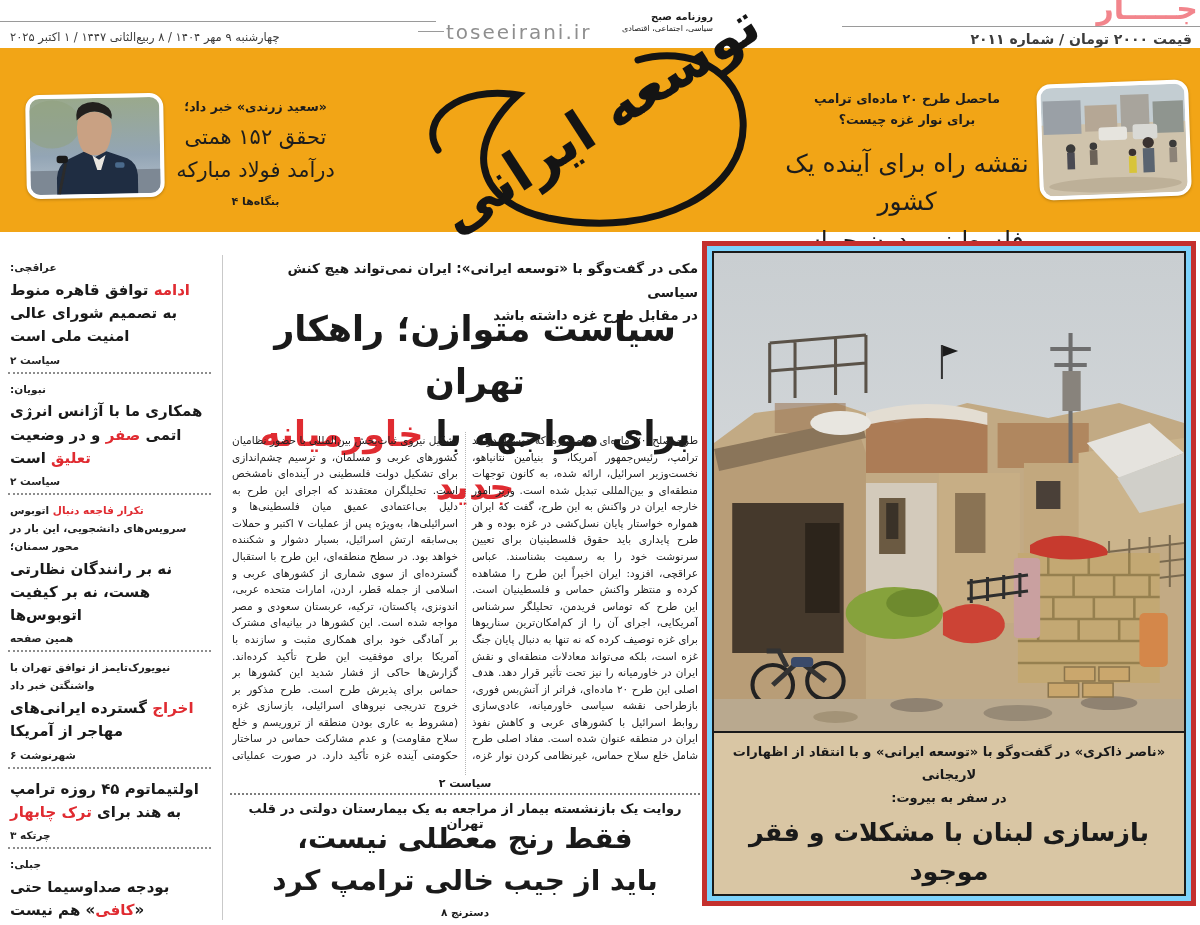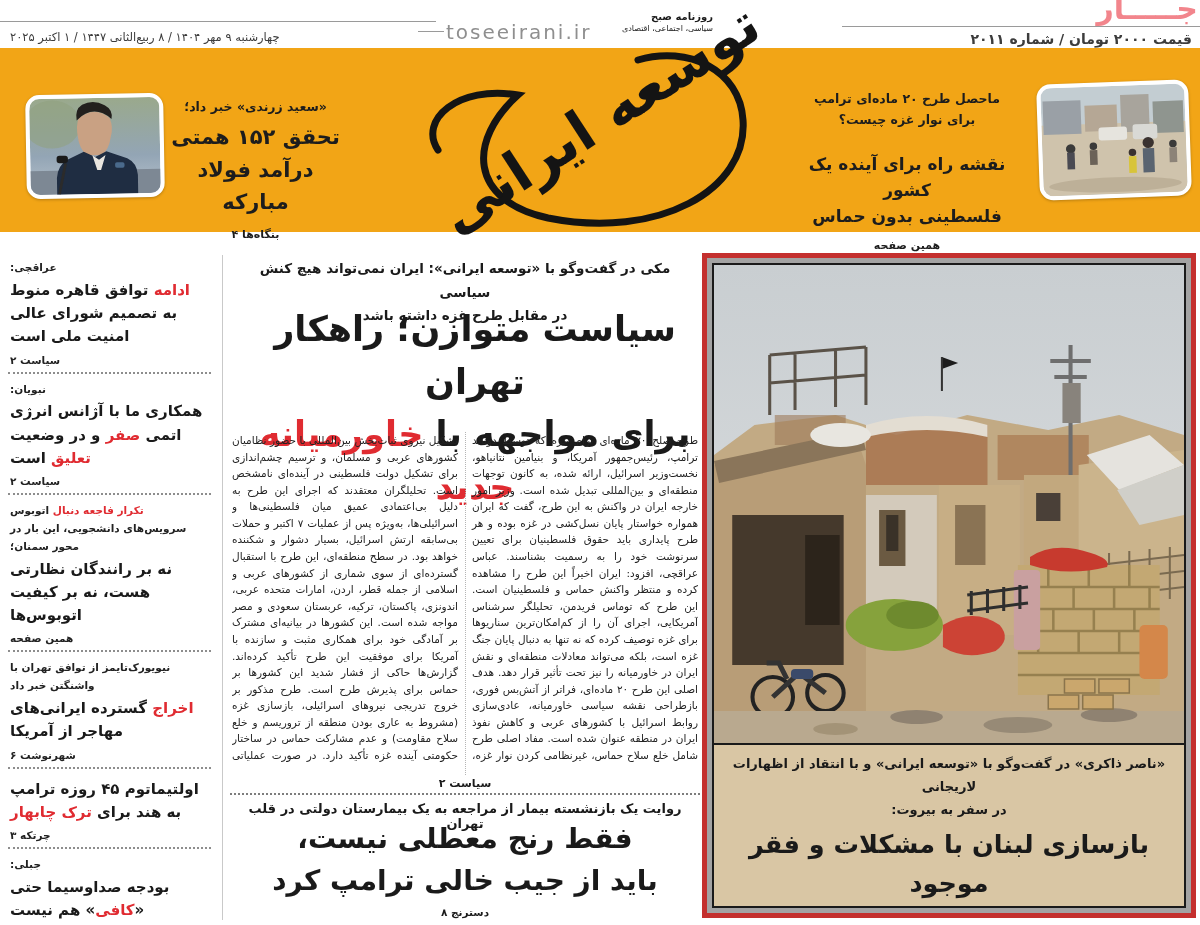--- a/index.html
+++ b/index.html
@@ -27,55 +27,55 @@
   
   .banner { left:0; top:48px; width:1200px; height:184px; background:#f2a516; }
   .photo-frame { background:#fff; border-radius:14px; overflow:hidden; box-shadow:0 1px 3px rgba(0,0,0,.25); }
   .banner-photo-left { left:26px; top:46px; width:138px; height:104px; padding:4px; transform:rotate(-1deg); }
   .banner-photo-right { left:1038px; top:34px; width:152px; height:116px; padding:4px; transform:rotate(-2deg); }
   .photo-frame svg { width:100%; height:100%; border-radius:10px; display:block; }
   .banner-story { text-align:center; color:#1d1d1d; }
   .bs-left { left:168px; top:48px; width:175px; }
   .bs-right { left:782px; top:40px; width:250px; }
   .bs-kicker { font-size:12.5px; font-weight:bold; line-height:1.7; }
-  .bs-title { font-size:21px; font-weight:bold; line-height:1.55; margin-top:4px; }
-  .bs-title-sm { font-size:17px; font-weight:bold; line-height:1.55; margin-top:20px; }
+  .bs-title { font-size:21px; font-weight:normal; line-height:1.55; margin-top:4px; }
+  .bs-title-sm { font-size:25px; font-weight:normal; line-height:1.55; margin-top:14px; }
   .bs-ref { font-size:11px; font-weight:bold; margin-top:9px; }
 
   
   .masthead { left:398px; top:0; width:404px; height:248px; pointer-events:none; }
 
   
   .sidebar { left:0; top:252px; width:219px; height:673px; overflow:hidden; }
   .sidebar-divider { left:222px; top:255px; height:665px; border-left:1px solid #c9c9c9; }
   .sb-item { padding:7px 10px 6px; text-align:left; }
   .sb-kicker { font-size:10.5px; font-weight:bold; line-height:1.7; color:#222; }
   .sb-headline { font-size:15px; font-weight:bold; line-height:1.55; margin-top:2px; }
   .sb-ref { font-size:10.5px; font-weight:bold; margin-top:5px; color:#222; }
   .sep { border-top:2px dotted #8d8d8d; margin:0 8px; }
   .red { color:#e02b31; }
 
   
-  .lead-kicker { left:232px; top:257px; width:466px; text-align:center; font-size:13.5px; font-weight:bold; line-height:1.75; }
+  .lead-kicker { left:232px; top:257px; width:466px; font-size:13.5px; font-weight:bold; line-height:1.75; }
   .lead-headline { left:240px; top:303px; width:470px; text-align:center; font-size:35px; font-weight:bold; line-height:1.5; letter-spacing:-1px; }
   .lead-body {
     left:232px; top:432px; width:466px; height:343px; overflow:hidden;
     font-size:10.5px; line-height:1.58; text-align:justify; color:#222;
     columns:2; column-gap:14px; column-rule:1px dotted #b5b5b5; column-fill:auto;
   }
   .lead-ref { left:232px; top:777px; width:466px; text-align:center; font-size:11px; font-weight:bold; }
   .center-sep { left:230px; top:793px; width:470px; border-top:2.5px dotted #7d7d7d; }
   .h2-kicker { left:232px; top:801px; width:466px; text-align:center; font-size:13px; font-weight:bold; }
   .h2-headline { left:232px; top:818px; width:466px; text-align:center; font-size:28px; font-weight:bold; line-height:1.5; }
   .h2-ref { left:232px; top:906px; width:466px; text-align:center; font-size:10.5px; font-weight:bold; }
 
   
   .photo-box {
-    left:702px; top:253px; width:494px; height:665px;
-    border:5px solid #c4302e; background:#a3a3a3; padding:5px;
+    left:702px; top:241px; width:494px; height:665px;
+    border:5px solid #c4302e; background:#7dd3fc; padding:5px;
   }
   .photo-box-inner { border:2px solid #1a1a1a; width:100%; height:100%; display:flex; flex-direction:column; overflow:hidden; }
   .main-photo { width:100%; height:478px; display:block; flex:0 0 auto; }
   .caption { flex:1; background:#d9c6a4; border-top:2px solid #1a1a1a; position:relative; text-align:center; padding-top:8px; }
   .cap-kicker { font-size:13px; font-weight:bold; line-height:1.75; }
   .cap-headline { font-size:25.5px; font-weight:bold; line-height:1.5; margin-top:4px; letter-spacing:-0.5px; }
 </style>
 </head>
 <body>
 

